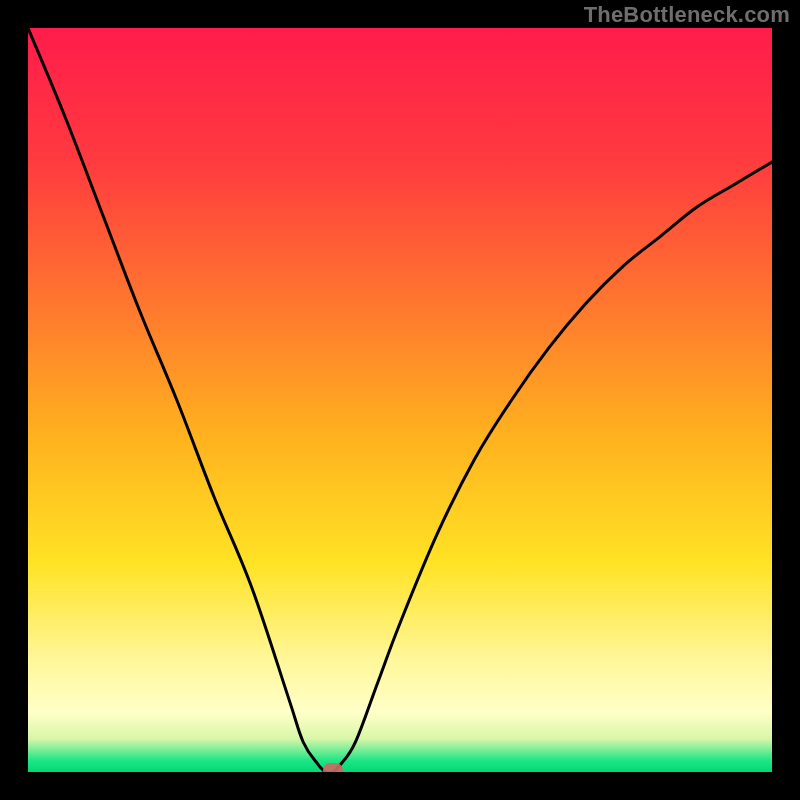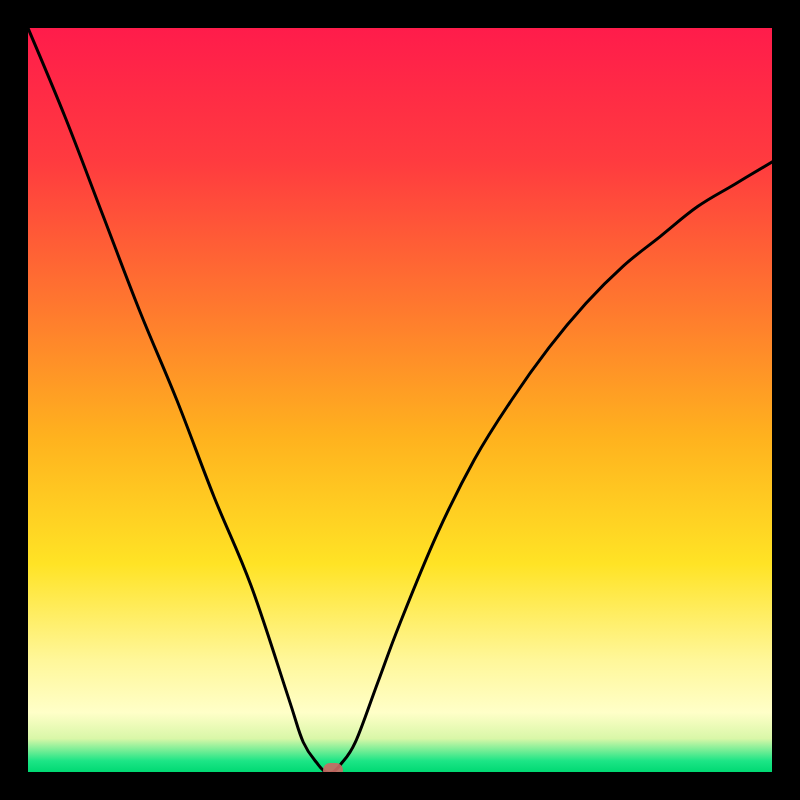--- a/index.html
+++ b/index.html
@@ -46,20 +46,21 @@
     border-radius: 7px;
     background: #c96a64;
     opacity: 0.92;
   }
 </style>
 </head>
 <body>
 
 <div class="frame">
 
+  <div class="watermark">TheBottleneck.com</div>
 
   <div class="plot-area">
     <svg id="chart-svg" width="744" height="744" viewBox="0 0 744 744">
       <defs>
         <linearGradient id="bg-grad" x1="0" y1="0" x2="0" y2="1">
             <stop offset="0%" stop-color="#ff1c4b"></stop>
             <stop offset="18%" stop-color="#ff3b3f"></stop>
             <stop offset="38%" stop-color="#ff7a2e"></stop>
             <stop offset="55.00000000000001%" stop-color="#ffb21e"></stop>
             <stop offset="72%" stop-color="#ffe325"></stop>

